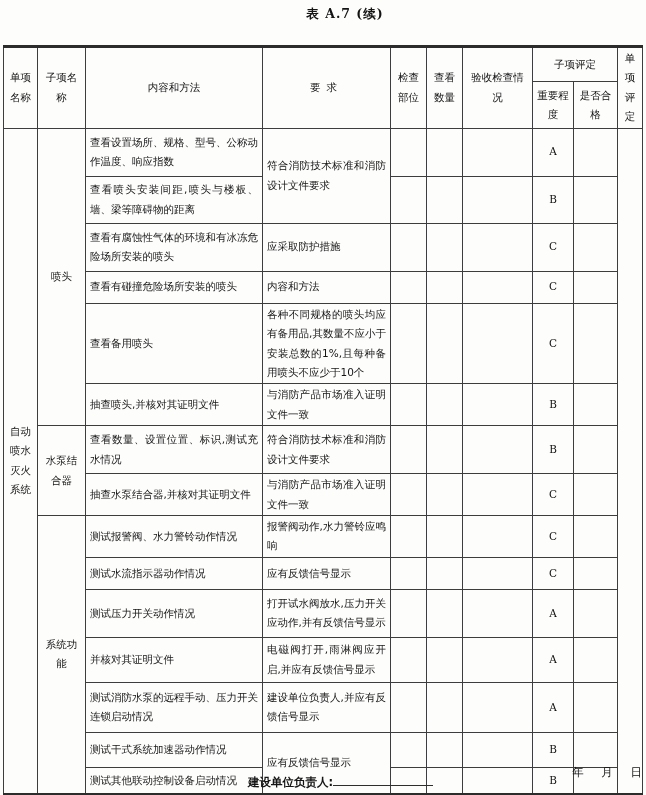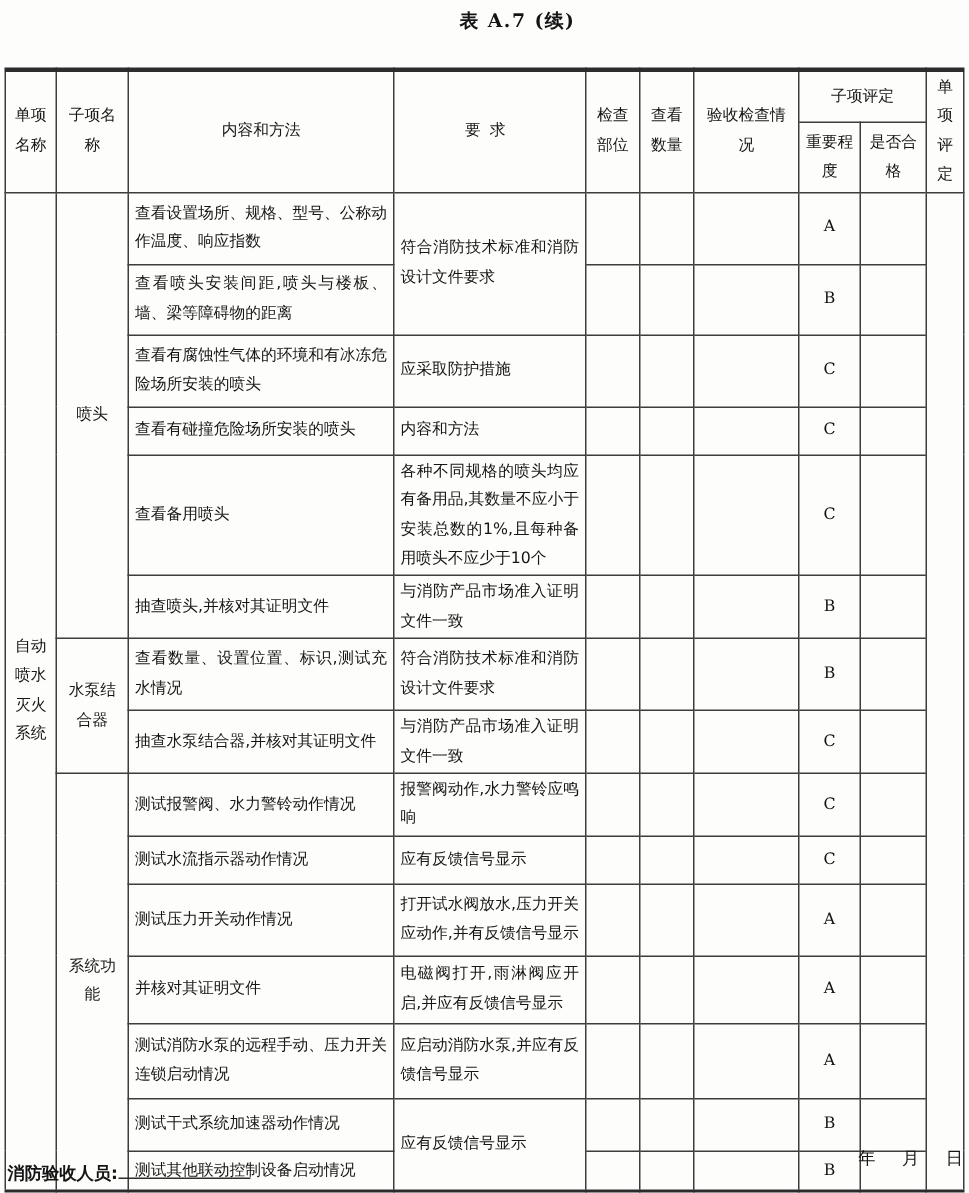--- a/index.html
+++ b/index.html
@@ -219,21 +219,21 @@
     <td class="txt">电磁阀打开,雨淋阀应开启,并应有反馈信号显示</td>
     <td class="blank"></td>
     <td class="blank"></td>
     <td class="blank"></td>
     <td class="grade">A</td>
     <td class="blank"></td>
   </tr>
 
   <tr style="height:50px">
     <td class="txt">测试消防水泵的远程手动、压力开关连锁启动情况</td>
-    <td class="txt">应启动消防水泵,并应有反馈信号显示</td>
+    <td class="txt">建设单位负责人,并应有反馈信号显示</td>
     <td class="blank"></td>
     <td class="blank"></td>
     <td class="blank"></td>
     <td class="grade">A</td>
     <td class="blank"></td>
   </tr>
 
   <tr style="height:35px">
     <td class="txt">测试干式系统加速器动作情况</td>
     <td class="txt" rowspan="2">应有反馈信号显示</td>
@@ -249,17 +249,17 @@
     <td class="blank"></td>
     <td class="blank"></td>
     <td class="blank"></td>
     <td class="grade">B</td>
     <td class="blank"></td>
   </tr>
 </tbody>
   </table>
 
 <div class="footer-line">
-  <span class="sig-left">
-    <span class="sig-label">消防验收人员:</span><span class="uline uline-a"></span>
+  <span class="sig-mid">
+    <span class="sig-label">建设单位负责人:</span><span class="uline uline-b"></span>
   </span>
   <span class="sig-date">年 月 日</span>
 </div>
 
 </body></html>

